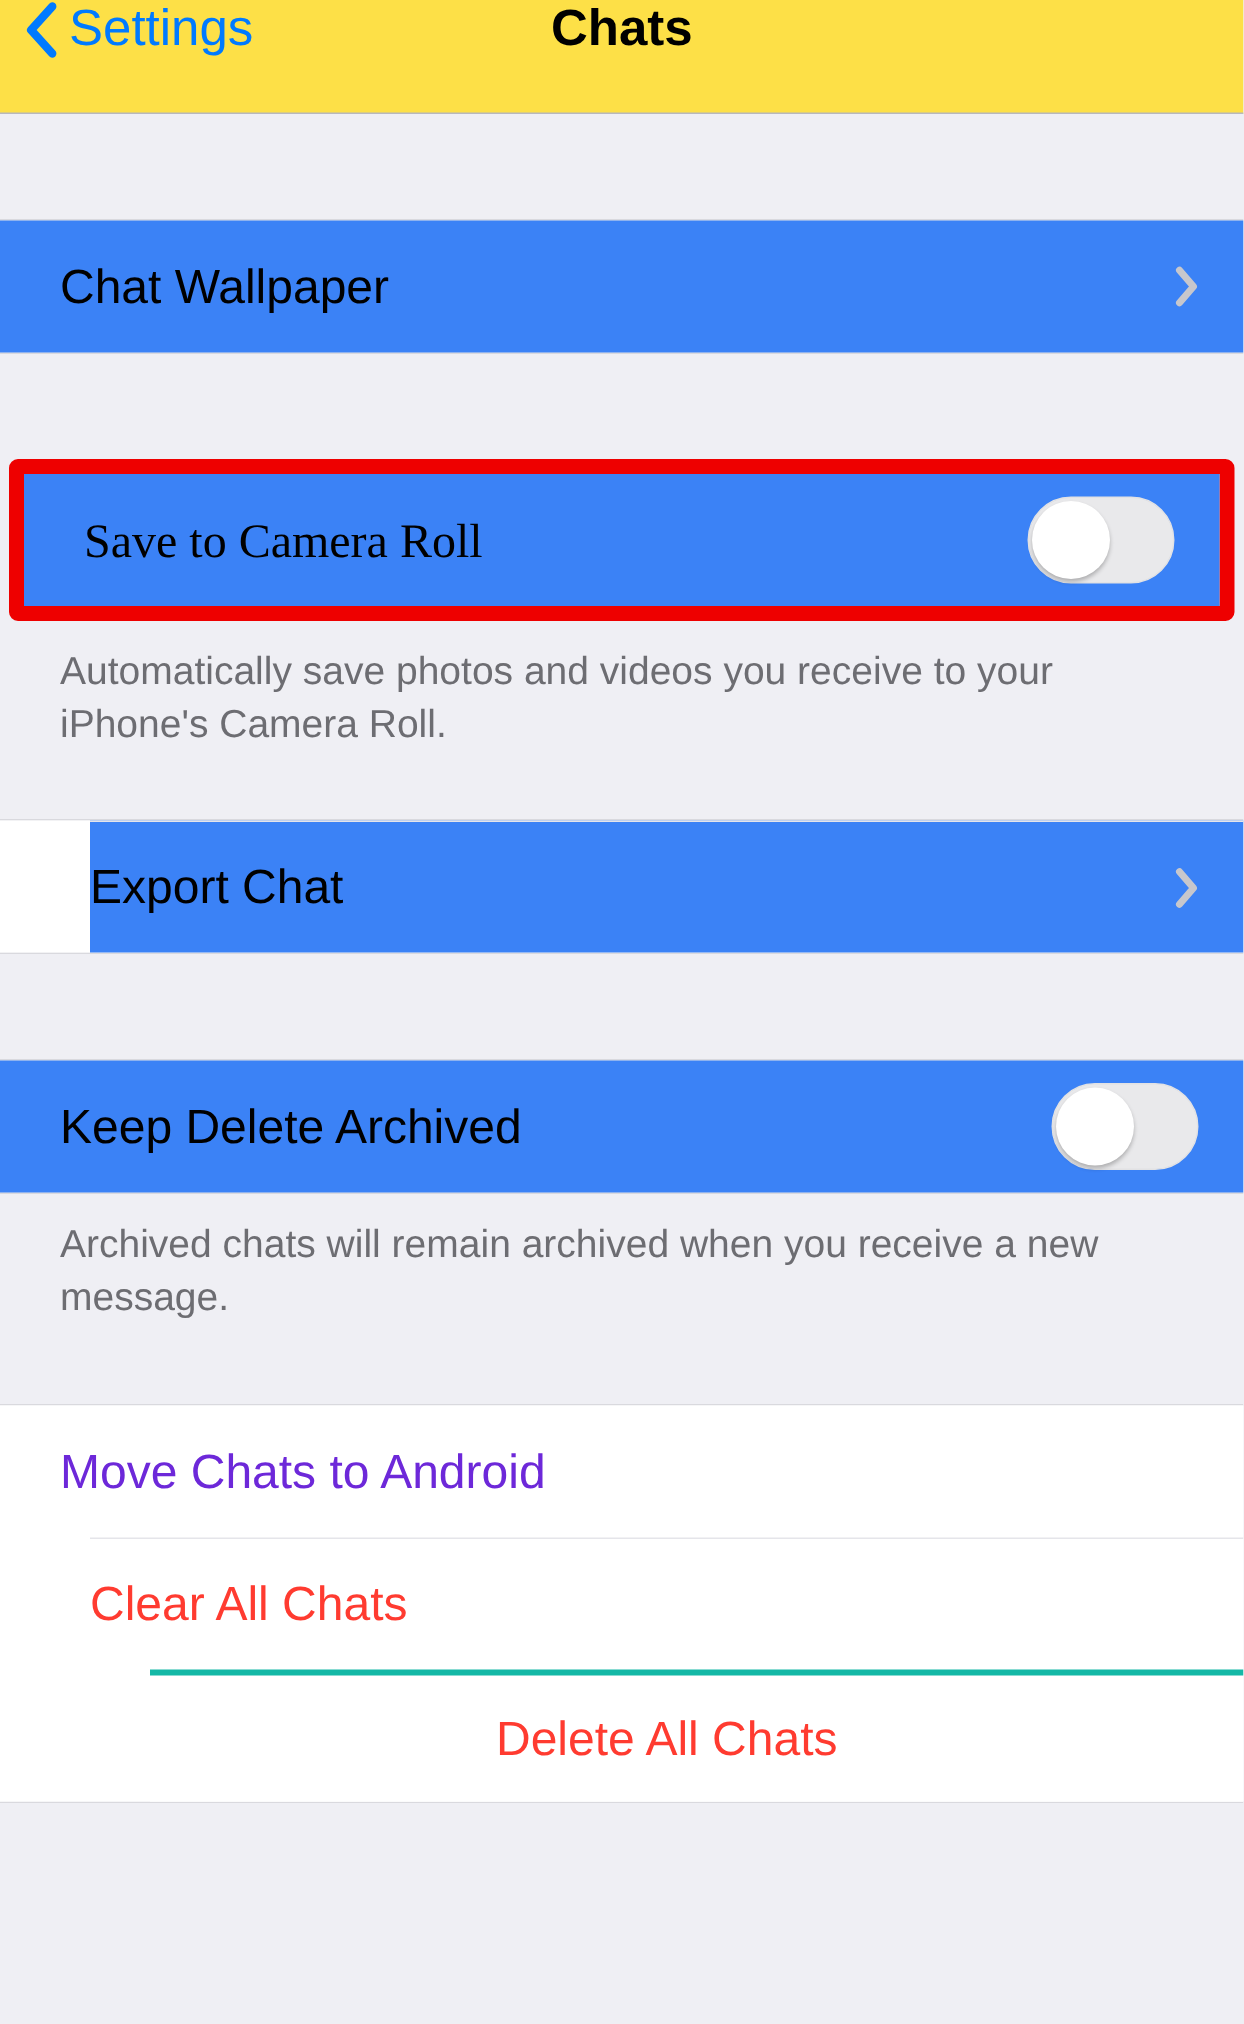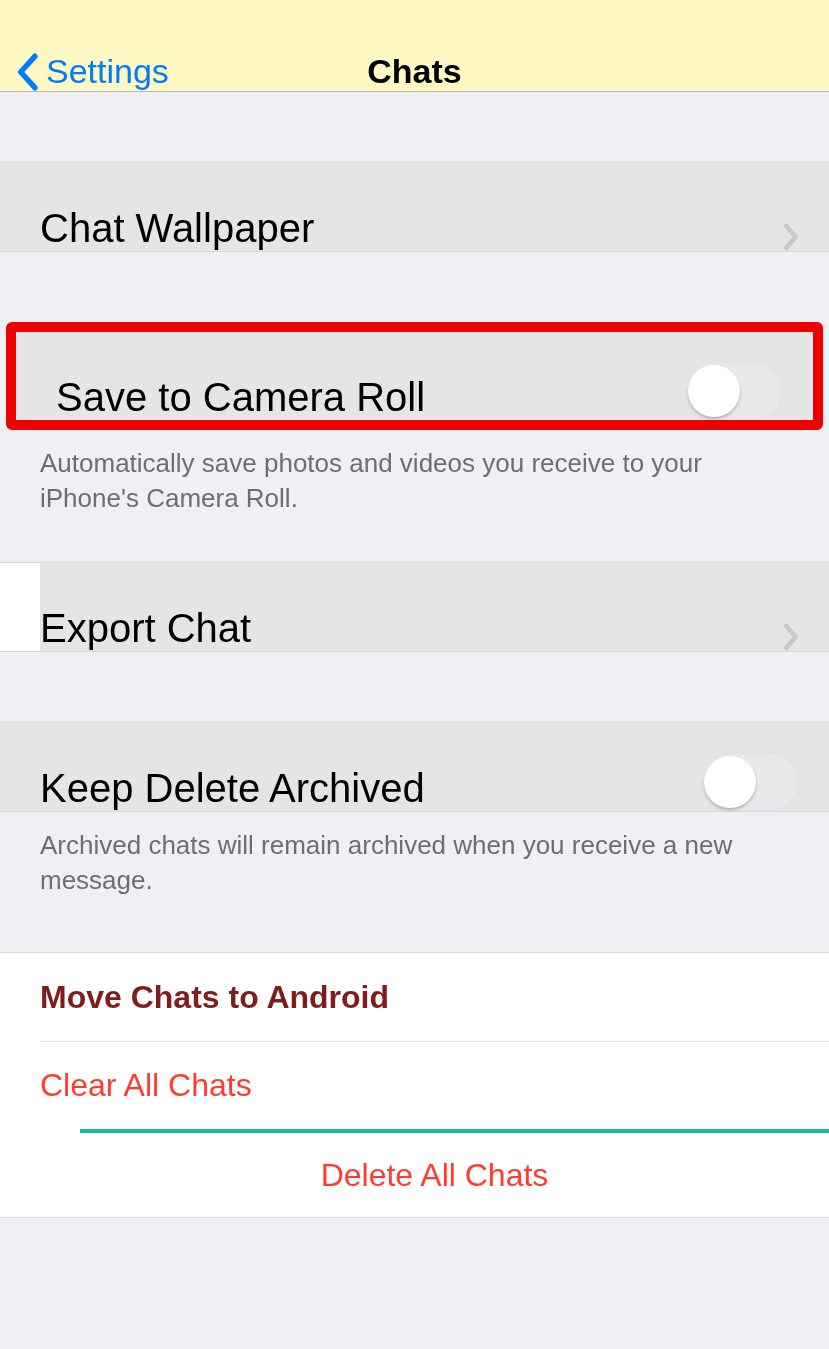--- a/index.html
+++ b/index.html
@@ -3,25 +3,25 @@
 <meta charset="utf-8">
 <style>
   * { box-sizing: border-box; margin: 0; padding: 0; }
   html, body {
     width: 829px;
     font-family: -apple-system, "Helvetica Neue", Helvetica, Arial, sans-serif;
     background: #efeff4;
     color: #000;
   }
   .header {
-    height: 92px;
-    background: #fef9c3;
+    height: 76px;
+    background: #fde047;
     border-bottom: 1px solid #b8b8bc;
     display: flex;
-    align-items: flex-end;
+    align-items: flex-start;
     position: relative;
     padding: 0 16px;
   }
   .back-button {
     display: flex;
     align-items: center;
     color: #007aff;
     font-size: 34px;
     font-weight: 400;
     cursor: pointer;
@@ -39,27 +39,27 @@
     pointer-events: none;
   }
   .spacer-top { height: 70px; }
   .group {
     background: #ffffff;
     border-top: 1px solid #d9d9de;
     border-bottom: 1px solid #d9d9de;
   }
   .row {
     display: flex;
-    align-items: flex-end;
+    align-items: center;
     justify-content: space-between;
     min-height: 88px;
     padding: 0 30px 0 40px;
-    font-size: 40px;
+    font-size: 32px;
     cursor: pointer;
-    background: #e5e5e5;
+    background: #3b82f6;
   }
   .row + .row,
   .action-row + .action-row {
     border-top: 4px solid #14b8a6;
     margin-left: 40px;
     padding-left: 0;
     justify-content: center;
   }
   .row-label { flex: 1; }
   .chevron {
@@ -89,38 +89,39 @@
     box-shadow: 0 2px 3px rgba(0,0,0,0.25);
   }
   .highlight-frame {
     border: 10px solid #ee0000;
     border-radius: 6px;
     margin: 0 6px;
   }
   .highlight-frame .group {
     border-top: none;
     border-bottom: none;
+    font-family: Liberation Serif, serif;
   }
   .gap-med { height: 70px; }
   .action-row {
     display: flex;
     align-items: center;
     min-height: 88px;
     padding: 0 40px;
     font-size: 32px;
     cursor: pointer;
     background: #fff;
   }
-  .action-blue { color: #7f1d1d; font-weight: bold; }
+  .action-blue { color: #6d28d9; }
   .action-red { color: #ff3b30; }
   .row-indent {
     border-top: 1px solid #e5e5ea;
   }
   .row-indent-wrap {
-    padding-left: 40px;
+    padding-left: 60px;
     background: #fff;
   }
   .row-indent-wrap .action-row,
   .row-indent-wrap .row {
     padding-left: 0;
   }
 </style>
 </head>
 <body>
 

